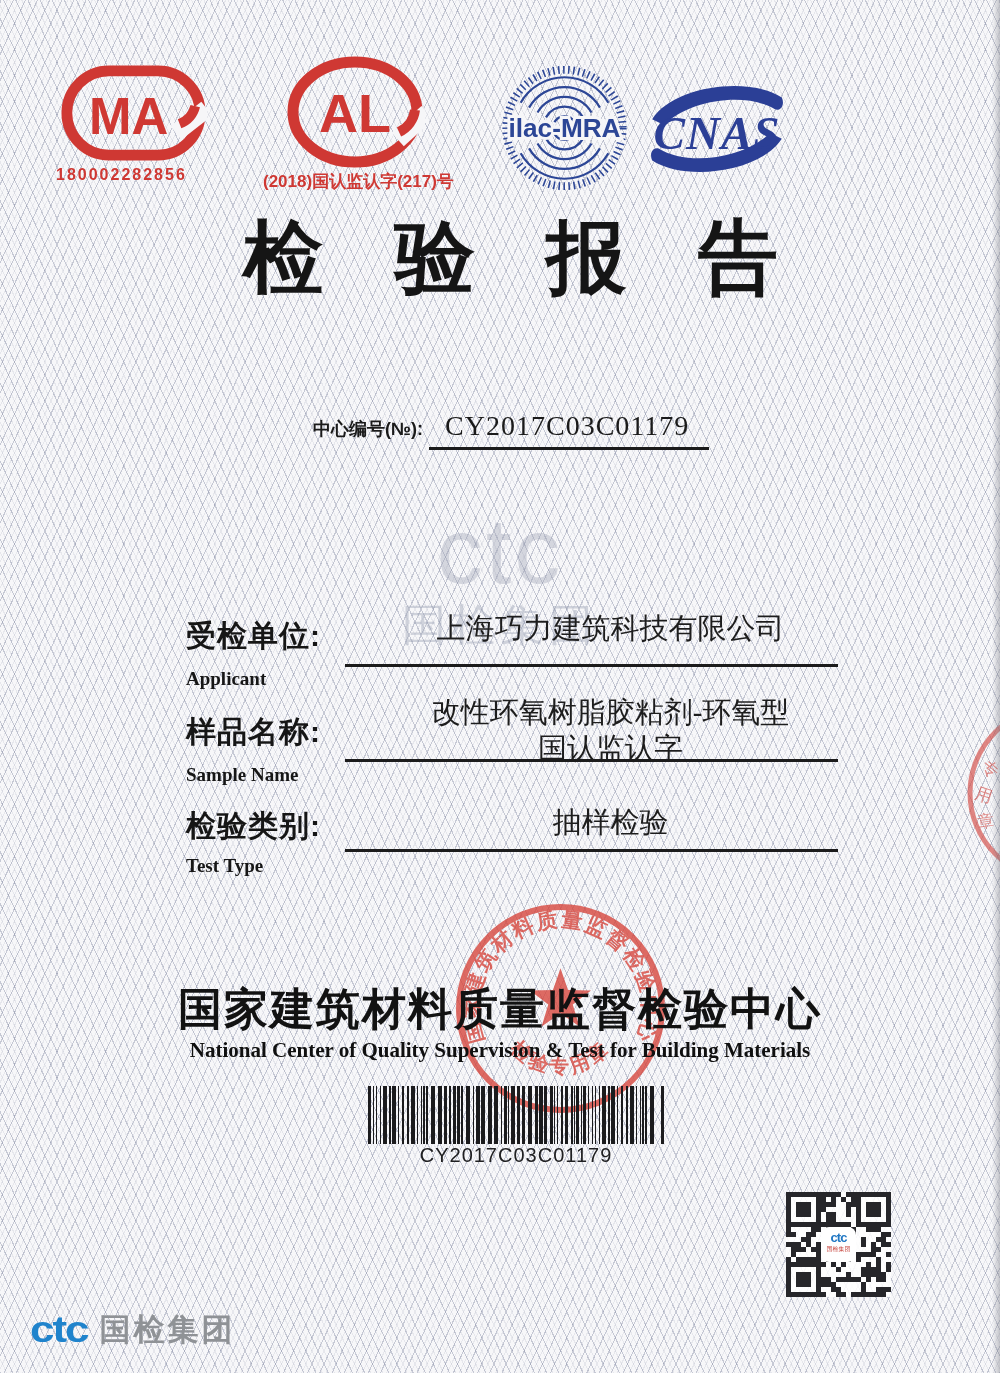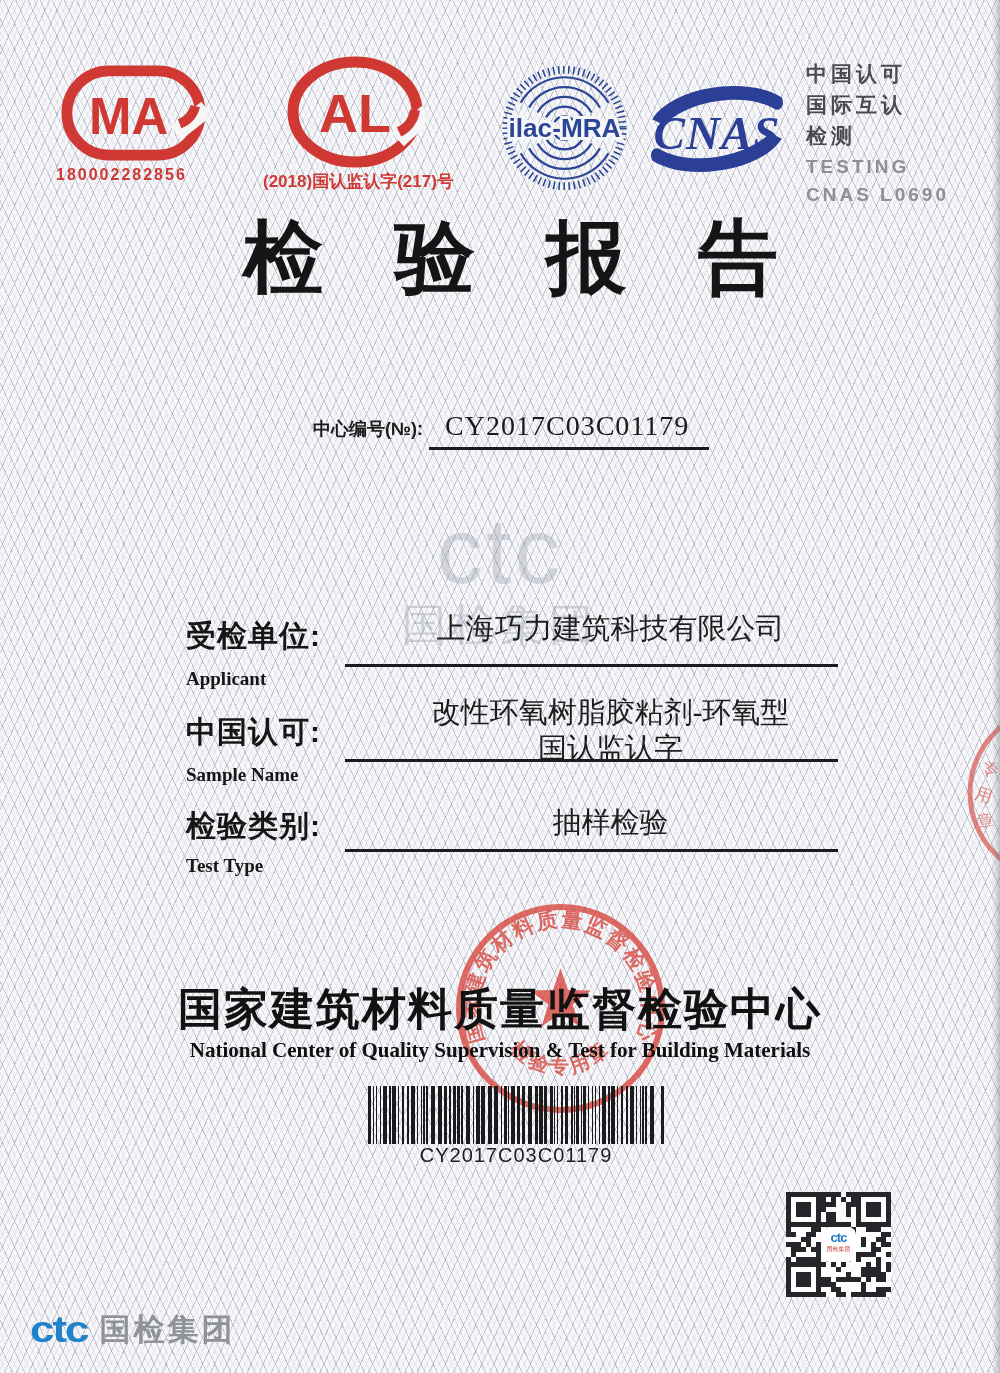--- a/index.html
+++ b/index.html
@@ -104,27 +104,20 @@
     </g>
     <text x="0" y="9" text-anchor="middle" font-size="27" font-weight="bold" fill="#2c4696" stroke="#f6f6f8" stroke-width="6" paint-order="stroke" font-family="Liberation Sans, sans-serif">ilac-MRA</text>
   </svg>
 
   <svg class="abs" style="left:638px;top:74px" width="158" height="110" viewBox="0 0 160 112">
     <path d="M 14,46 C 36,12 112,2 146,24 C 149,30 146,38 139,36 C 110,18 52,26 26,52 Z" fill="#2b3f96"></path>
     <path d="M 146,66 C 124,100 48,110 14,88 C 11,82 14,74 21,76 C 50,94 108,86 134,60 Z" fill="#2b3f96"></path>
     <text x="80" y="76" text-anchor="middle" font-size="48" font-weight="bold" font-style="italic" fill="#2b3f96" letter-spacing="1" font-family="Liberation Serif, serif">CNAS</text>
   </svg>
 
-  <div class="abs accred">
-    <div class="zh">中国认可</div>
-    <div class="zh">国际互认</div>
-    <div class="zh">检测</div>
-    <div class="en">TESTING</div>
-    <div class="en">CNAS L0690</div>
-  </div>
 
   <div class="abs title-zh">
     <span>检</span>
     <span>验</span>
     <span>报</span>
     <span>告</span>
   </div>
 
   <div class="abs report-no">
     <span class="rn-label">中心编号(№):</span>
@@ -136,21 +129,21 @@
     <div class="wm-co">国检集团</div>
   </div>
 
   <div class="abs field-label" style="top:616px">受检单位:</div>
   <div class="abs field-value" style="top:610px">
     <span>上海巧力建筑科技有限公司</span>
   </div>
   <div class="abs field-underline" style="top:664px"></div>
   <div class="abs field-sub" style="top:668px">Applicant</div>
 
-  <div class="abs field-label" style="top:712px">中国认可:</div>
+  <div class="abs field-label" style="top:712px">样品名称:</div>
   <div class="abs field-value" style="top:694px">
     <span>改性环氧树脂胶粘剂-环氧型</span>
     <span>国认监认字</span>
   </div>
   <div class="abs field-underline" style="top:759px"></div>
   <div class="abs field-sub" style="top:764px">Sample Name</div>
 
   <div class="abs field-label" style="top:806px">检验类别:</div>
   <div class="abs field-value" style="top:804px">
     <span>抽样检验</span>

